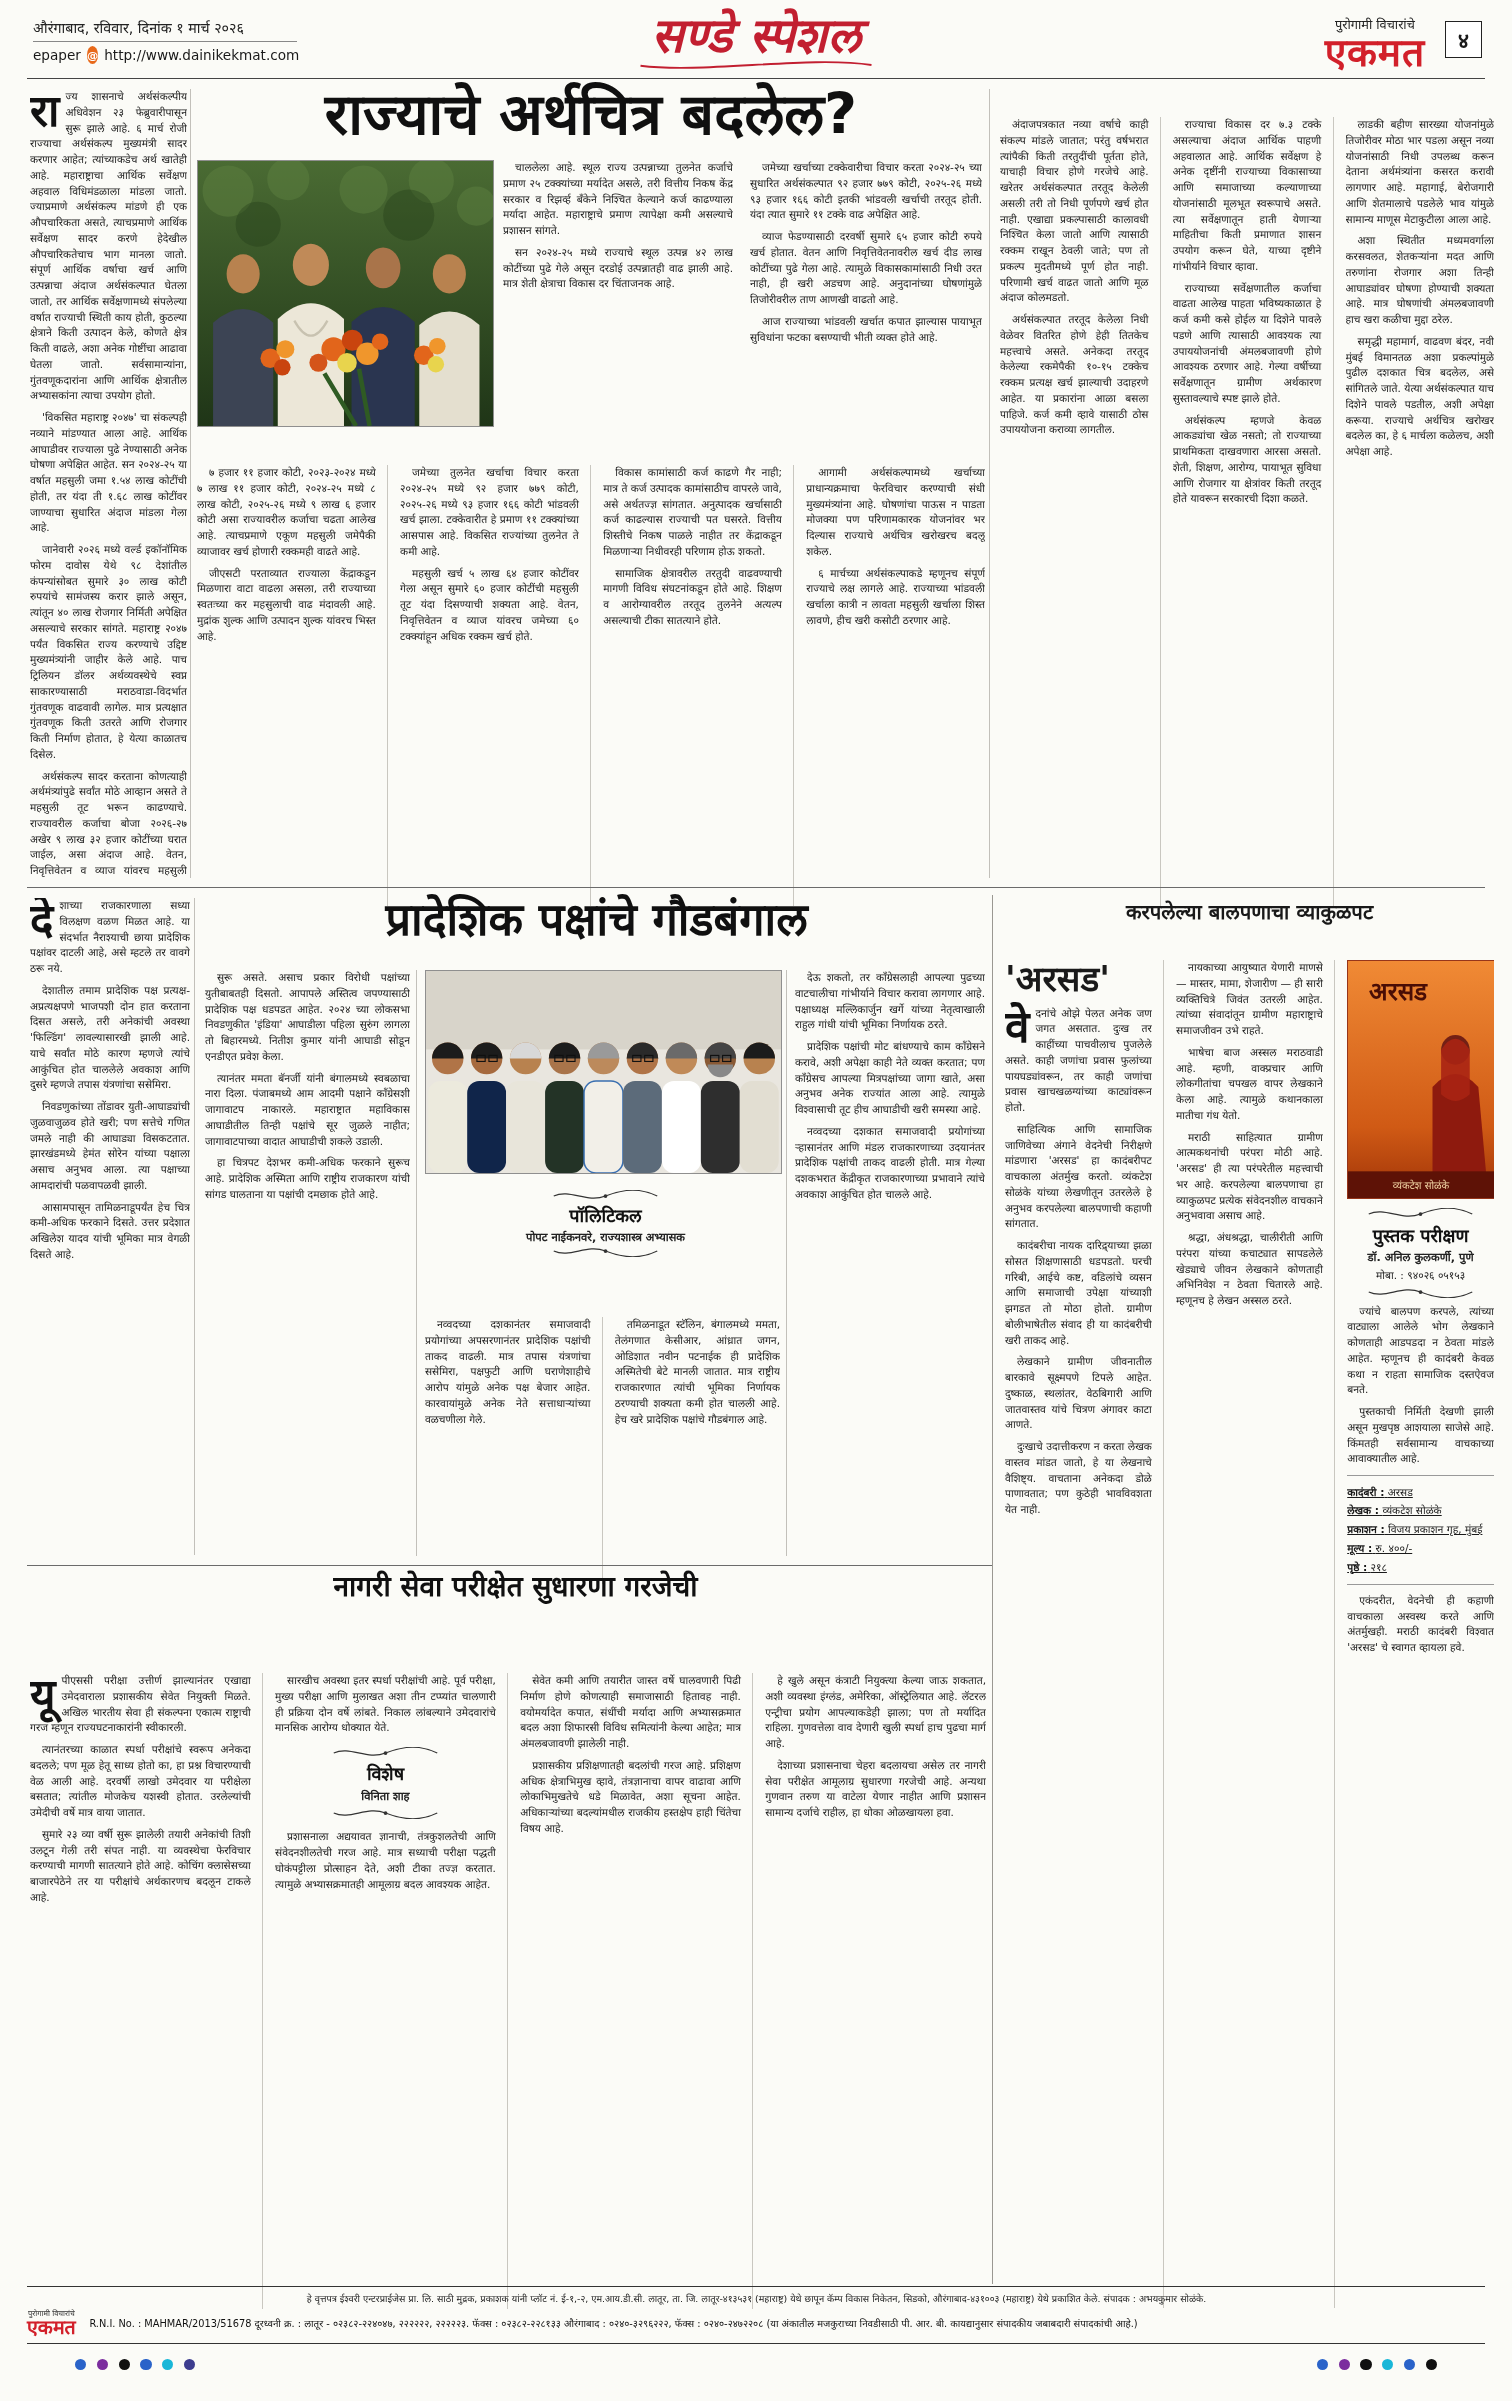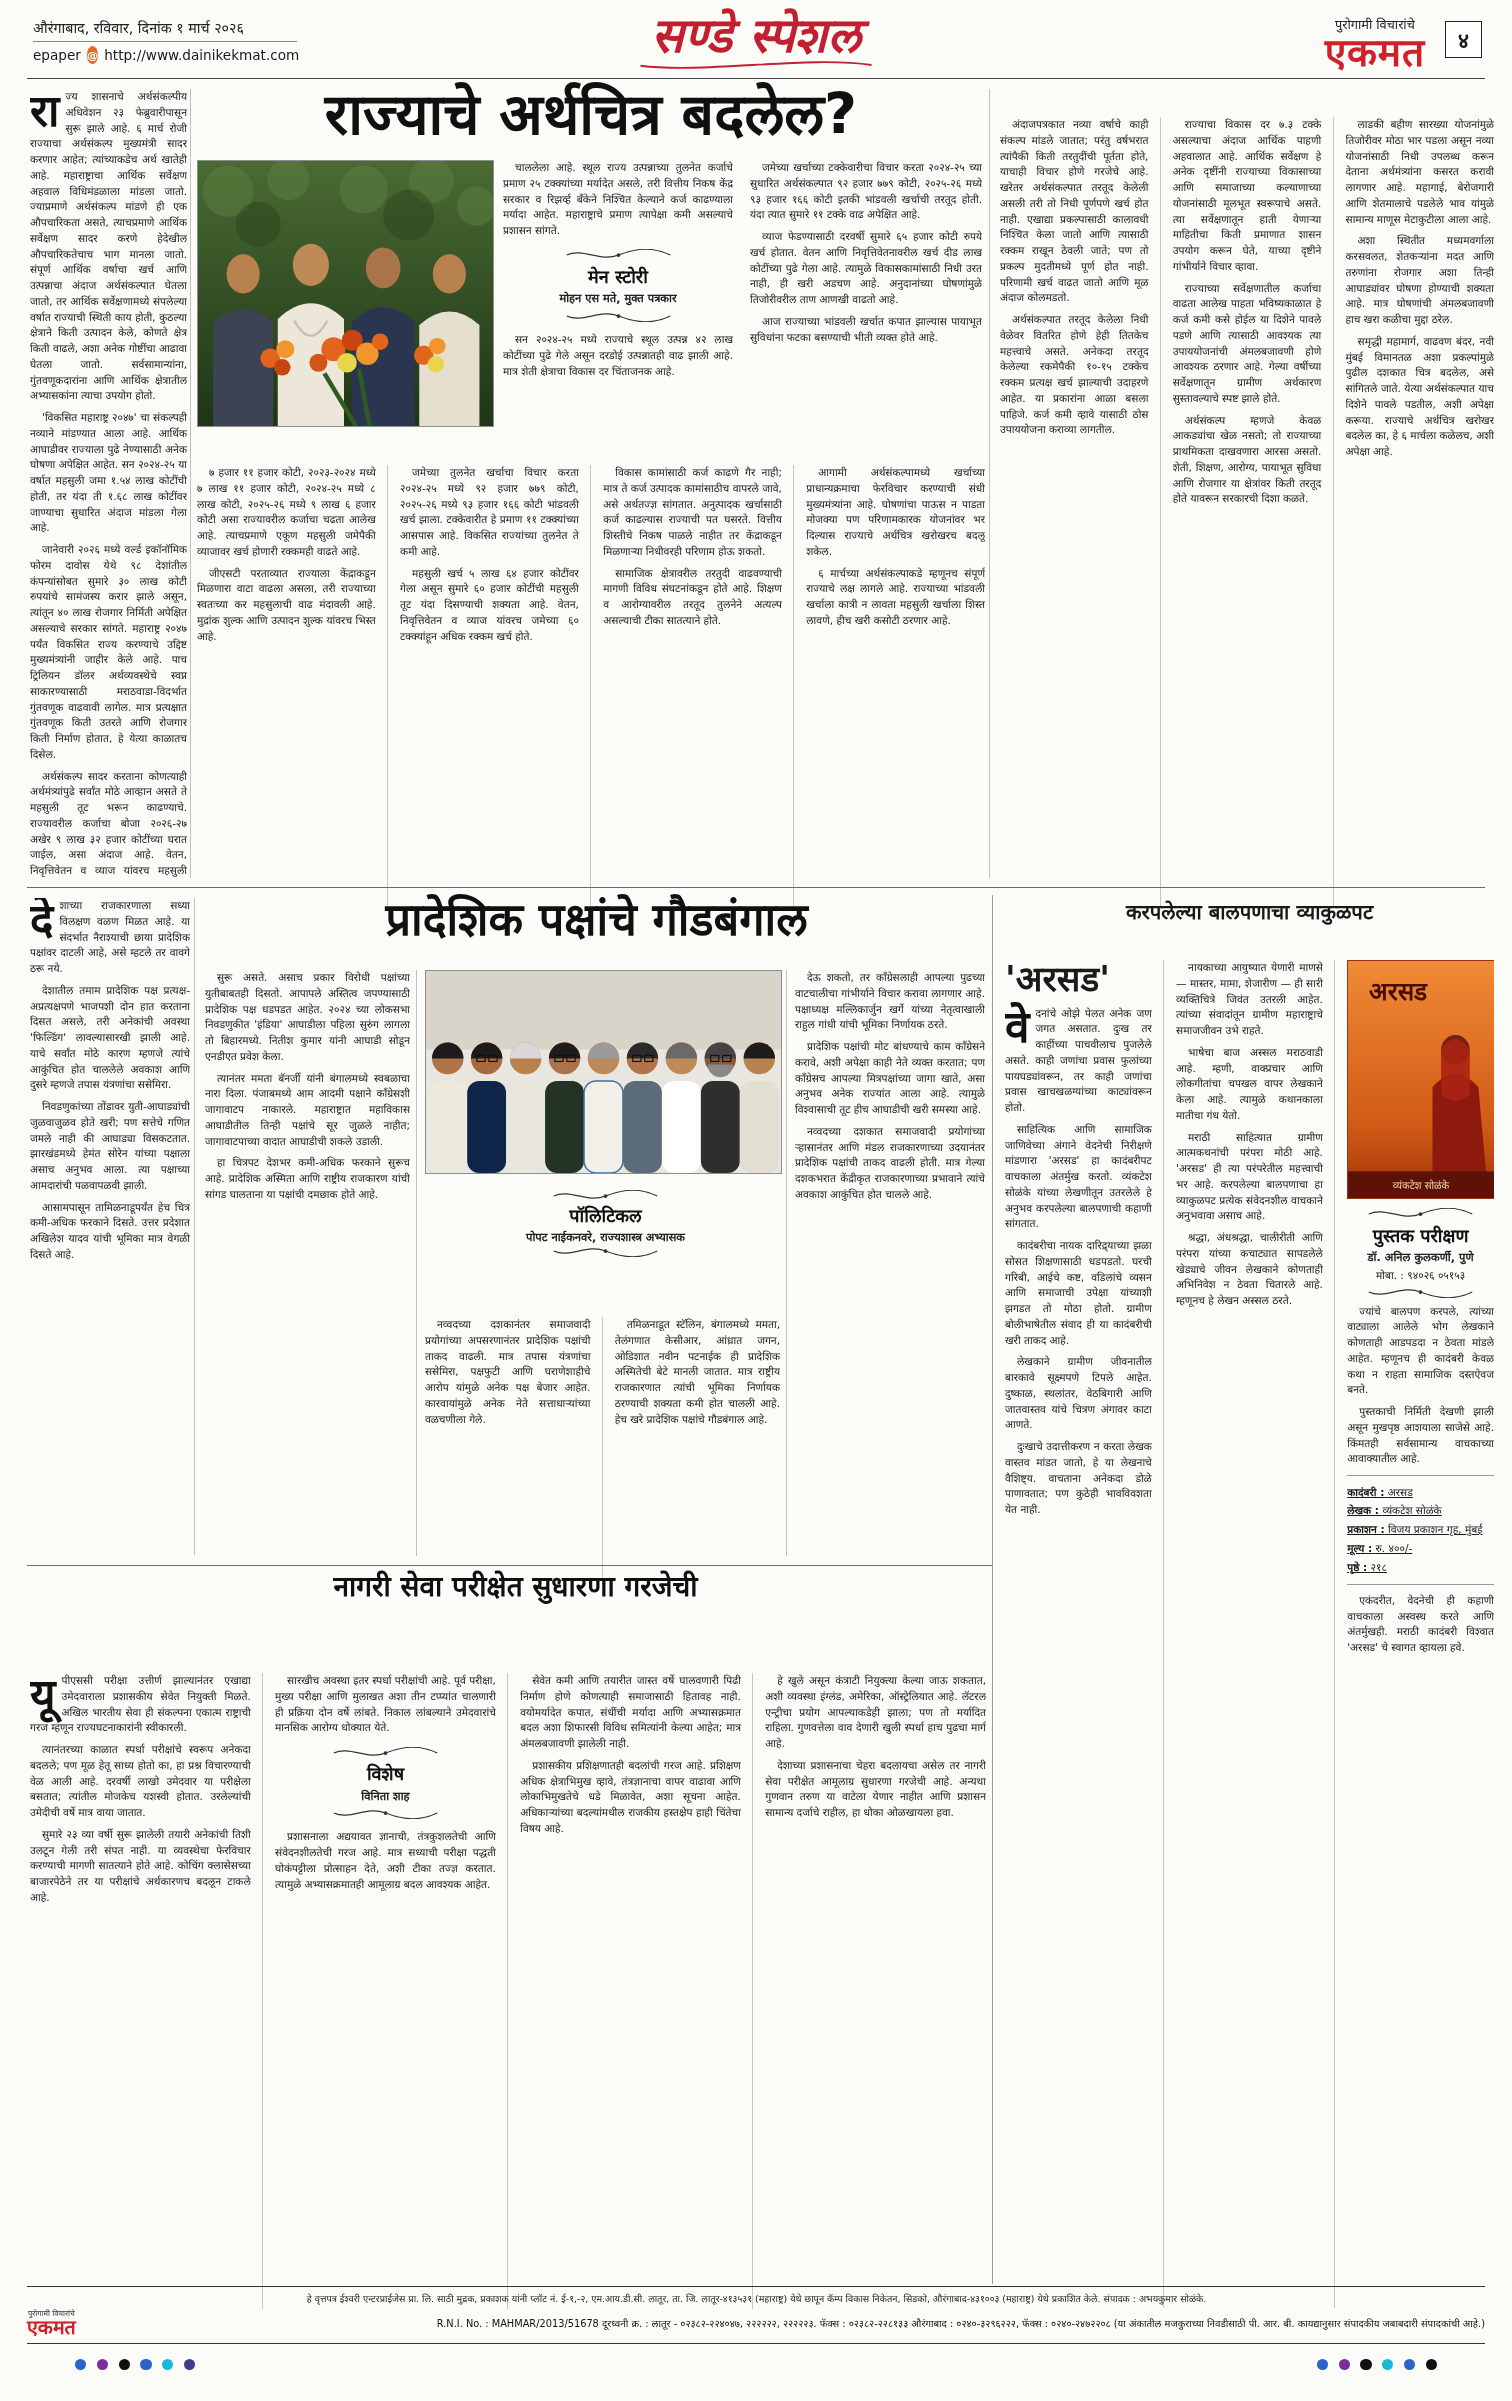--- a/index.html
+++ b/index.html
@@ -54,21 +54,21 @@
   .details{margin:7.5px 0;border-top:0.8px solid #999;border-bottom:0.8px solid #999;padding:6px 0;font-size:10.5px;}
   .det-row{margin:3px 0;text-align:left;text-decoration:underline;}
   .det-label{font-weight:800;}
 
   
   .ft-disclaimer{font-size:9.4px;color:#222;text-align:center;}
   .ft-row{display:flex;align-items:center;gap:13.6px;}
   .ft-logo{text-align:center;line-height:1;}
   .ft-logo .t{font-size:7.5px;color:#333;}
   .ft-logo .n{font-size:19.6px;font-weight:800;color:#d2202a;}
-  .rni{flex:1;font-size:9.8px;color:#111;text-align:right;}
+  .rni{flex:1;font-size:9.8px;color:#111;text-align:left;}
   .dots{display:flex;gap:10.5px;}
   .dot{width:11.3px;height:11.3px;border-radius:50%;}
 </style>
 </head>
 <body>
 
 <div class="abs" style="left:33px;top:18px;width:264px">
   <div class="date-line">औरंगाबाद, रविवार, दिनांक १ मार्च २०२६</div>
   <div class="epaper-row">
     <span>epaper</span>
@@ -148,32 +148,20 @@
         <circle cx="318" cy="246" r="11" fill="#f0962c"></circle>
         <circle cx="316" cy="270" r="11" fill="#e8d44d"></circle>
     </g>
   </svg>
 </div>
 
 <div class="abs body-text" style="left:503px;top:160px;width:230px;height:265px">
   <div>
       <p>चाललेला आहे. स्थूल राज्य उत्पन्नाच्या तुलनेत कर्जाचे प्रमाण २५ टक्क्यांच्या मर्यादेत असले, तरी वित्तीय निकष केंद्र सरकार व रिझर्व्ह बँकेने निश्चित केल्याने कर्ज काढण्याला मर्यादा आहेत. महाराष्ट्राचे प्रमाण त्यापेक्षा कमी असल्याचे प्रशासन सांगते.</p>
     </div>
-  <div class="byline-box">
-    <svg class="flourish" viewBox="0 0 150 16">
-        <path d="M6 8 C 28 -2, 50 18, 75 8 S 124 -2, 144 8" fill="none" stroke="#333" stroke-width="1.6"></path>
-        <circle cx="75" cy="8" r="2.5" fill="#333"></circle>
-      </svg>
-    <div class="byline-kicker">मेन स्टोरी</div>
-    <div class="byline-author">मोहन एस मते, मुक्त पत्रकार</div>
-    <svg class="flourish" viewBox="0 0 150 16">
-        <path d="M6 8 C 28 18, 50 -2, 75 8 S 124 18, 144 8" fill="none" stroke="#333" stroke-width="1.6"></path>
-        <circle cx="75" cy="8" r="2.5" fill="#333"></circle>
-      </svg>
-  </div>
   <div>
       <p>सन २०२४-२५ मध्ये राज्याचे स्थूल उत्पन्न ४२ लाख कोटींच्या पुढे गेले असून दरडोई उत्पन्नातही वाढ झाली आहे. मात्र शेती क्षेत्राचा विकास दर चिंताजनक आहे.</p>
     </div>
 </div>
 
 <div class="abs body-text" style="left:750px;top:160px;width:232px;height:265px">
   <div>
       <p>जमेच्या खर्चाच्या टक्केवारीचा विचार करता २०२४-२५ च्या सुधारित अर्थसंकल्पात ९२ हजार ७७९ कोटी, २०२५-२६ मध्ये ९३ हजार १६६ कोटी इतकी भांडवली खर्चाची तरतूद होती. यंदा त्यात सुमारे ११ टक्के वाढ अपेक्षित आहे.</p>
       <p>व्याज फेडण्यासाठी दरवर्षी सुमारे ६५ हजार कोटी रुपये खर्च होतात. वेतन आणि निवृत्तिवेतनावरील खर्च दीड लाख कोटींच्या पुढे गेला आहे. त्यामुळे विकासकामांसाठी निधी उरत नाही, ही खरी अडचण आहे. अनुदानांच्या घोषणांमुळे तिजोरीवरील ताण आणखी वाढतो आहे.</p>
       <p>आज राज्याच्या भांडवली खर्चात कपात झाल्यास पायाभूत सुविधांना फटका बसण्याची भीती व्यक्त होते आहे.</p>

